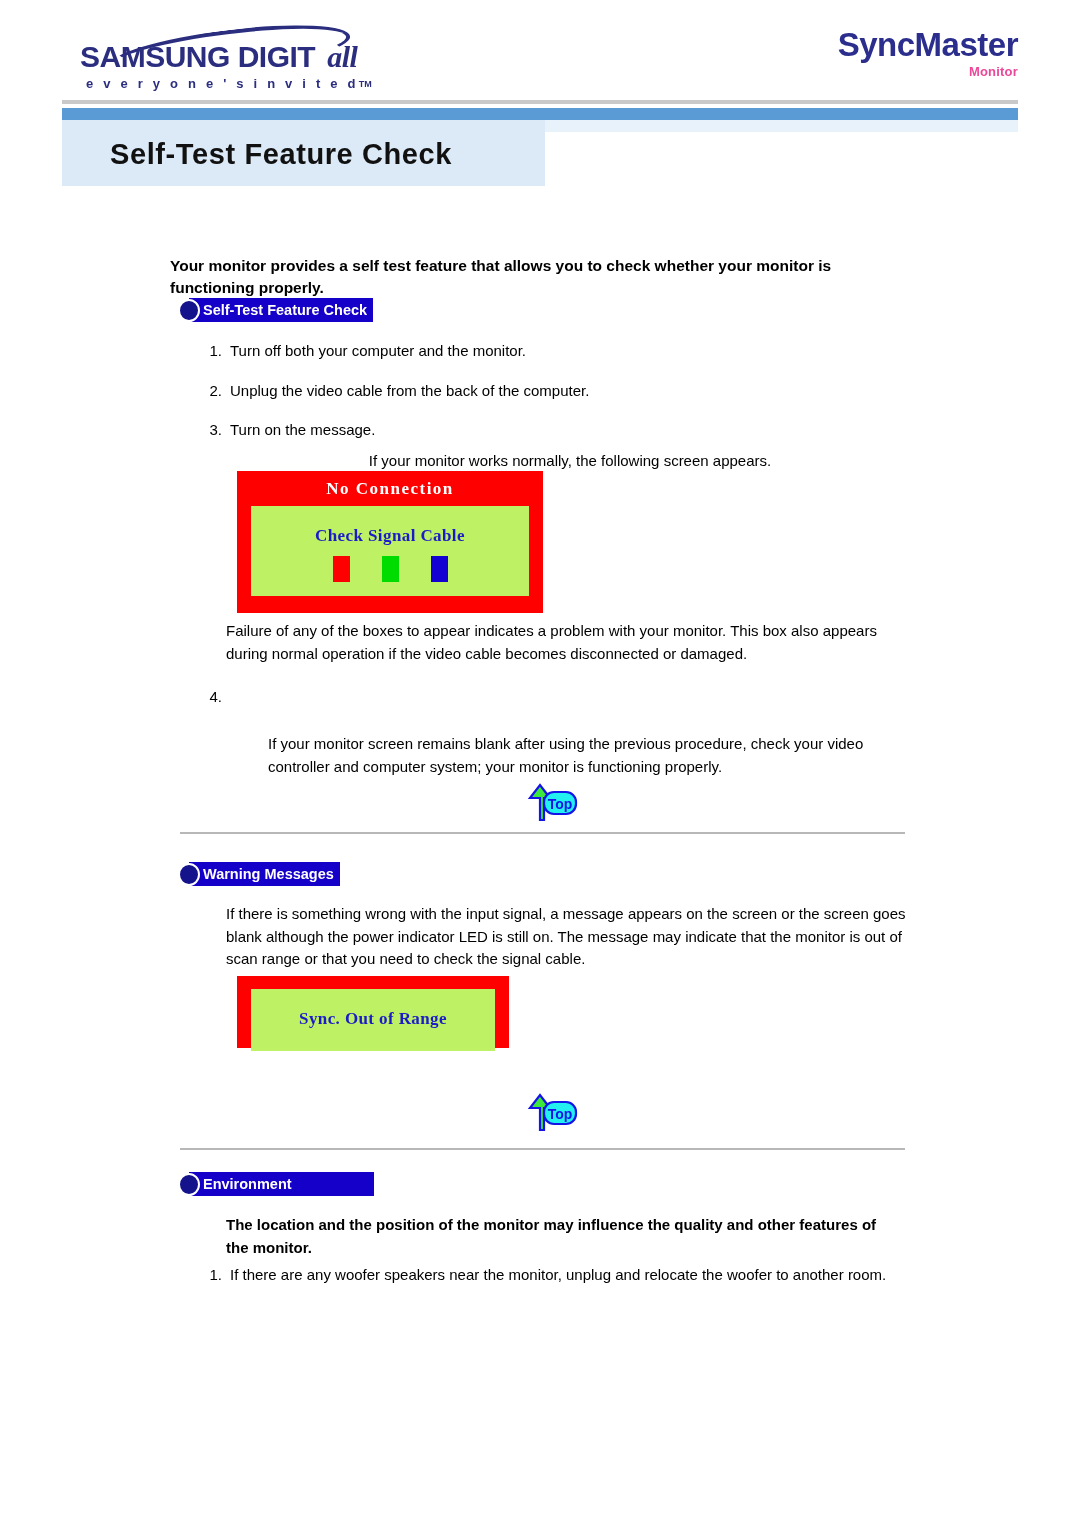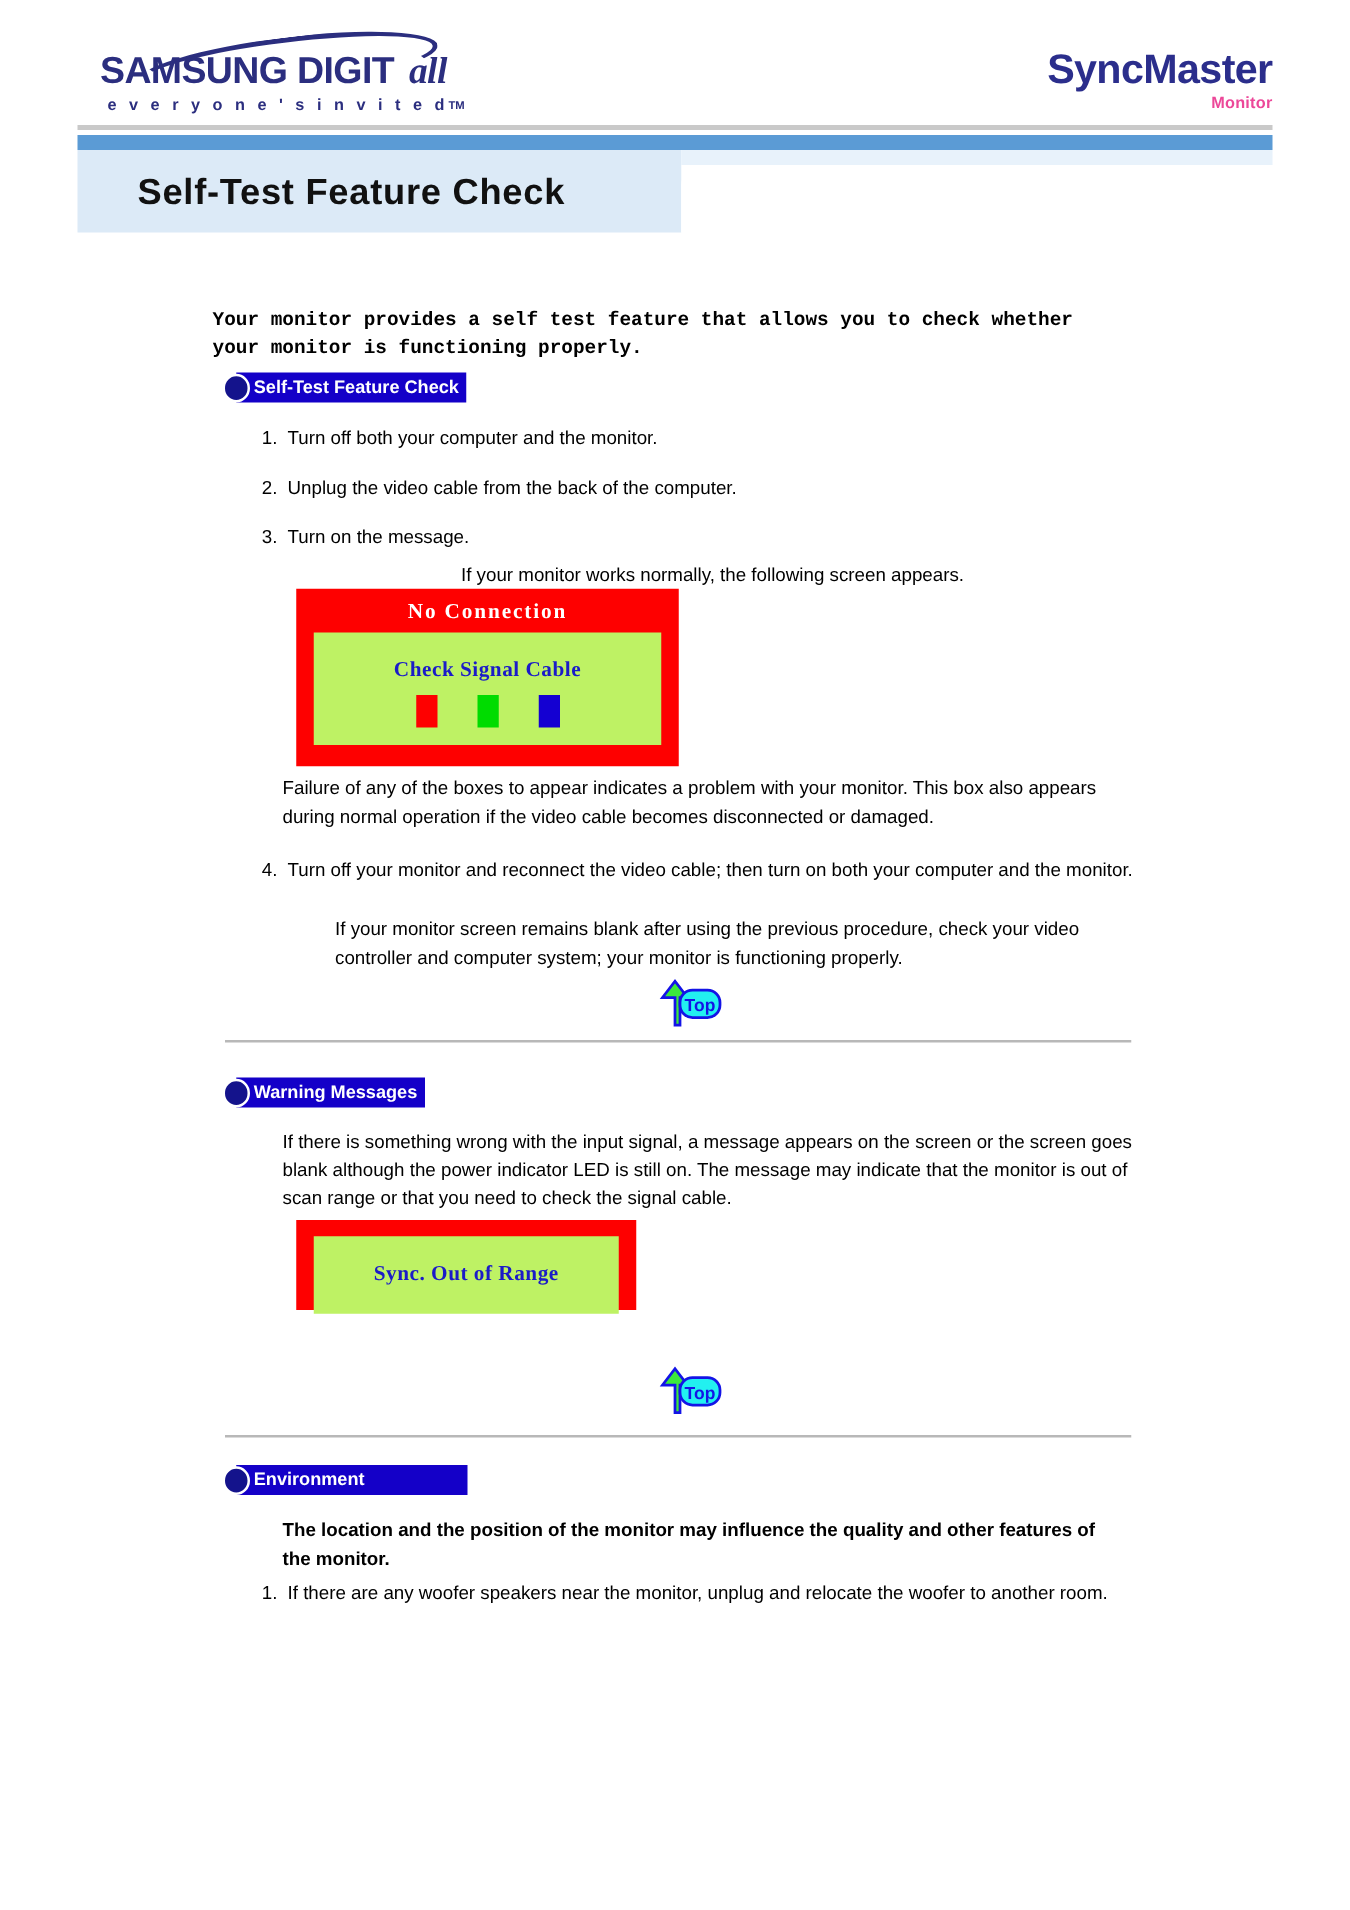--- a/index.html
+++ b/index.html
@@ -66,21 +66,21 @@
     white-space: nowrap;
   }
   .samsung-tagline .tm {
     font-size: 9px;
     letter-spacing: 0;
     vertical-align: 1px;
   }
 
   .syncmaster {
     position: absolute;
-    right: 62px; top: 38px;
+    right: 62px; top: 28px;
     text-align: right;
   }
   .syncmaster-title {
     font-size: 33px;
     font-weight: bold;
     color: #2B2E8C;
     letter-spacing: -0.5px;
     line-height: 1;
     white-space: nowrap;
   }
@@ -137,26 +137,25 @@
     color: #111111;
     letter-spacing: 0.6px;
     white-space: nowrap;
   }
 
   
   .content { position: absolute; left: 0; top: 0; width: 1080px; }
 
   .intro {
     position: absolute;
-    left: 170px; top: 245px;
+    left: 170px; top: 255px;
     width: 730px;
     font-size: 15.5px;
     font-weight: bold;
     line-height: 1.42;
-    font-family: Liberation Mono, monospace;
   }
 
   .badge {
     position: absolute;
     height: 24px;
     display: flex;
     align-items: center;
   }
   .badge-dot {
     width: 22px;
@@ -334,21 +333,20 @@
         <div class="swatch" style="background:#1400d2;"></div>
       </div>
     </div>
   </div>
 
   <div class="plain-para" style="left:226px; top:620px; width:685px;">Failure of any of the boxes to appear indicates a problem with your monitor. This box also appears during normal operation if the video cable becomes disconnected or damaged.</div>
 
   <div class="olist" style="left:190px; top:686px;">
     <div class="olitem" style="margin-bottom:0;">
       <span class="num">4.</span>
-      <span>Turn off your monitor and reconnect the video cable; then turn on both your computer and the monitor.</span>
     </div>
   </div>
 
   <div class="plain-para" style="left:226px; top:733px; width:660px;margin-left:42px;">If your monitor screen remains blank after using the previous procedure, check your video controller and computer system; your monitor is functioning properly.</div>
 
   <div class="top-btn" style="left:510px; top:782px;">
     <svg width="70" height="42" viewBox="0 0 70 42">
       <path d="M30 38 L30 16 L20 16 L30 3 L40 16 L34 16 L34 38 Z" fill="#3ce83c" stroke="#1414e6" stroke-width="2.2"></path>
       <rect x="34" y="10" width="32" height="22" rx="10" fill="#22f0f0" stroke="#1414e6" stroke-width="2.2"></rect>
       <text x="50" y="27" text-anchor="middle" font-family="Liberation Sans, sans-serif" font-size="14" font-weight="bold" fill="#1414e6">Top</text>

